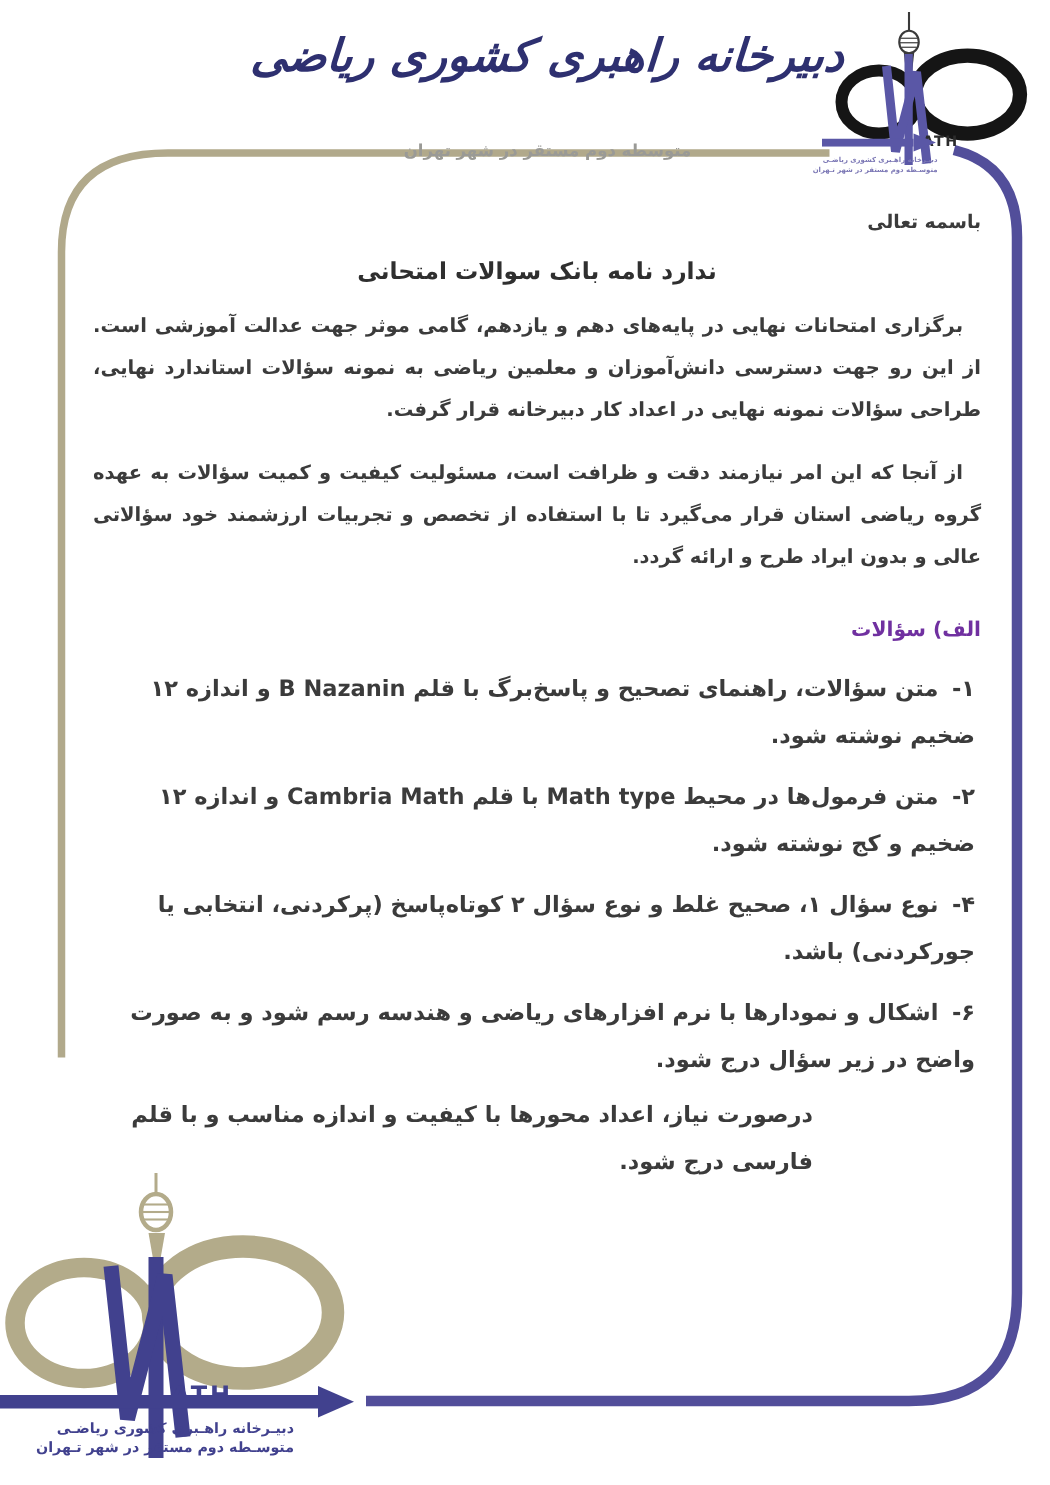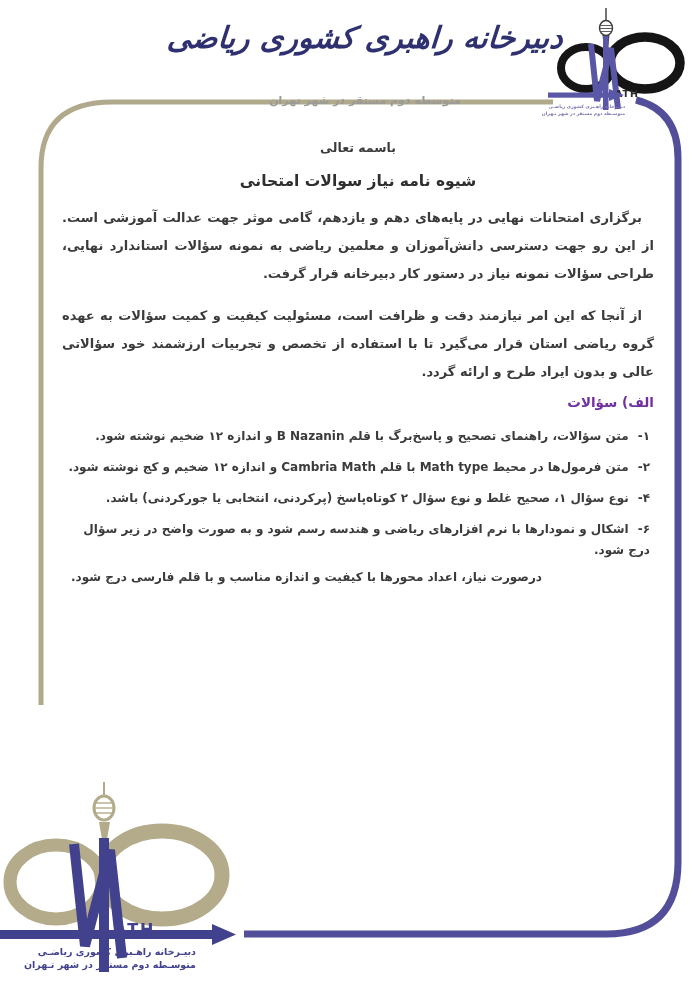--- a/index.html
+++ b/index.html
@@ -37,30 +37,30 @@
   .m-purple{fill:none;stroke:#5a57a6;stroke-width:6;}
   .m-navy{fill:none;stroke:#41418e;stroke-width:10;}
   .ath-top{font-size:9.5px;font-weight:700;fill:#2b2b2b;letter-spacing:1px;}
   .ath-bottom{font-size:16px;font-weight:700;fill:#41418e;letter-spacing:2px;}
   .cap-top{font-size:4.6px;fill:#7b77b5;font-weight:700;}
   .cap-bottom{font-size:9.5px;fill:#41418e;font-weight:700;}
 
   
   .content{position:absolute;top:122px;right:46px;width:592px;z-index:4;
     direction:rtl;color:#3b3b3b;font-weight:700;}
-  .bismillah{margin-top:18px;text-align:center;font-size:12.5px;}
+  .bismillah{margin-top:18px;font-size:12.5px;}
   .content h1,.content h2{margin:0;text-align:center;font-size:15.5px;color:#2f2f2f;}
   .content h1{margin-top:17px;}
   .content h2{margin-top:11px;}
   .content p{margin:14px 0 0;font-size:13px;line-height:28px;text-align:justify;
     text-indent:12px;}
   .u{}
-  .section-heading{margin-top:8px;font-size:13.5px;color:#7030a0;}
+  .section-heading{margin-top:26px;font-size:13.5px;color:#7030a0;}
   ol.rules{list-style:none;margin:16px 0 0;padding:0 4px 0 0;}
-  ol.rules li{margin:0 0 10px;font-size:12px;line-height:21px;text-align:right;}
+  ol.rules li{margin:0 0 10px;font-size:15px;line-height:31px;text-align:right;}
   ol.rules .num{display:inline-block;margin-left:9px;}
   ol.rules .note{margin:6px 108px 0 0;}
 </style>
 </head>
 <body>
 
 <svg class="frame" viewBox="0 0 700 990" aria-hidden="true">
   <path class="tan-line" d="M553 102 L112 102 Q41 102 41 168 L41 705"></path>
   <path class="purple-line" d="M636 100 C660 106 678 122 678 158 L678 862 Q678 934 606 934 L244 934"></path>
 </svg>
@@ -103,23 +103,23 @@
   <path class="m-navy" d="M74 66 L85 168 L110 72 L122 180"></path>
   <text class="ath-bottom" x="114" y="157">ATH</text>
   <rect class="fill-navy" x="0" y="152" width="212" height="9"></rect>
   <polygon class="fill-navy" points="212,146 236,156.5 212,167"></polygon>
   <text class="cap-bottom" x="196" y="177" text-anchor="end">دبیـرخانه راهـبری کشوری ریاضـی</text>
   <text class="cap-bottom" x="196" y="190" text-anchor="end">متوسـطه دوم مستقر در شهر تـهران</text>
 </svg>
 
 <main class="content">
   <div class="bismillah">باسمه تعالی</div>
-  <h1>شیوه نامه نیاز سوالات امتحانی</h1>
+  <h1>ندارد نامه بانک سوالات امتحانی</h1>
 
-  <p><span>برگزاری امتحانات نهایی در پایه‌های دهم و یازدهم، گامی موثر جهت عدالت آموزشی است. از این رو جهت دسترسی دانش‌آموزان و معلمین ریاضی به نمونه سؤالات استاندارد نهایی، طراحی سؤالات </span><span class="u">نمونه</span><span> نیاز در دستور کار دبیرخانه قرار گرفت.</span></p>
+  <p><span>برگزاری امتحانات نهایی در پایه‌های دهم و یازدهم، گامی موثر جهت عدالت آموزشی است. از این رو جهت دسترسی دانش‌آموزان و معلمین ریاضی به نمونه سؤالات استاندارد نهایی، طراحی سؤالات </span><span class="u">نمونه</span><span> نهایی در اعداد کار دبیرخانه قرار گرفت.</span></p>
 
   <p>از آنجا که این امر نیازمند دقت و ظرافت است، مسئولیت کیفیت و کمیت سؤالات به عهده گروه ریاضی استان قرار می‌گیرد تا با استفاده از تخصص و تجربیات ارزشمند خود سؤالاتی عالی و بدون ایراد طرح و ارائه گردد.</p>
 
   <div class="section-heading">الف) سؤالات</div>
 
   <ol class="rules">
     <li>
       <span class="num">۱-</span><span class="txt">متن سؤالات، راهنمای تصحیح و پاسخ‌برگ با قلم B Nazanin و اندازه ۱۲ ضخیم نوشته شود.</span>
     </li>
     <li>

